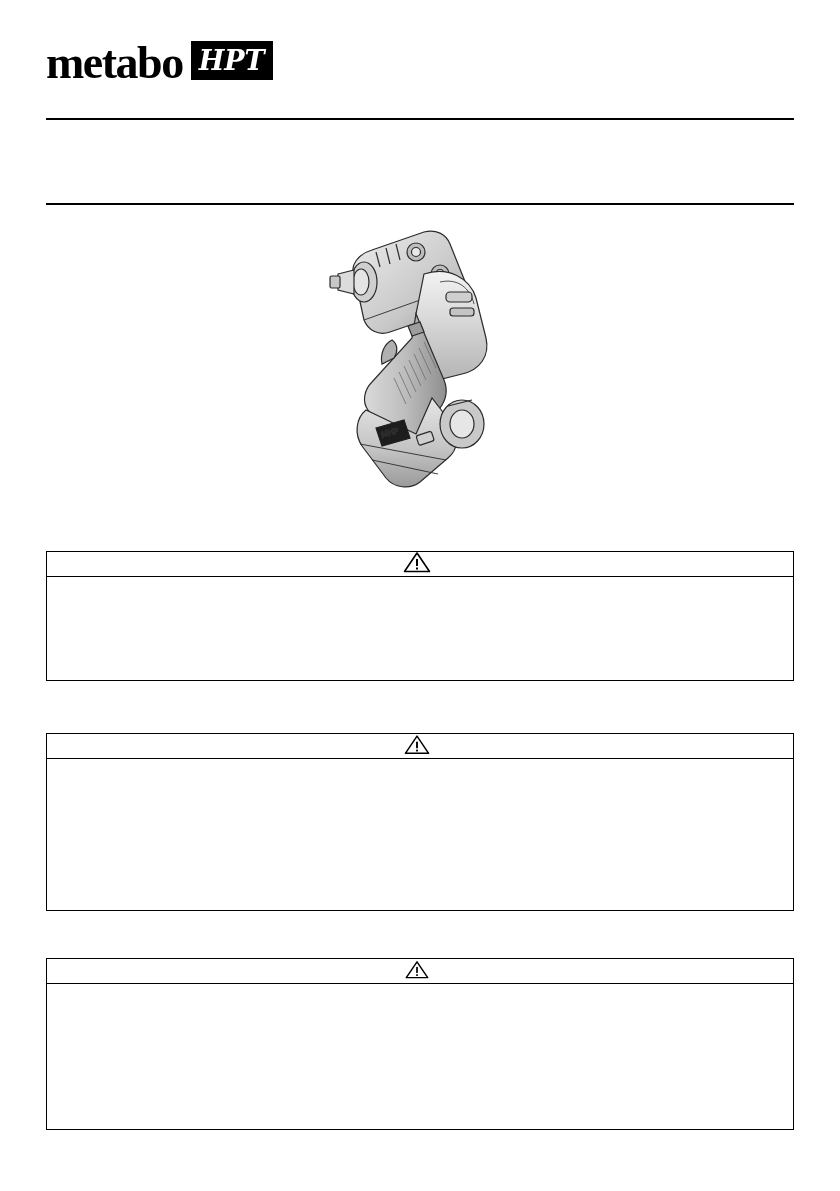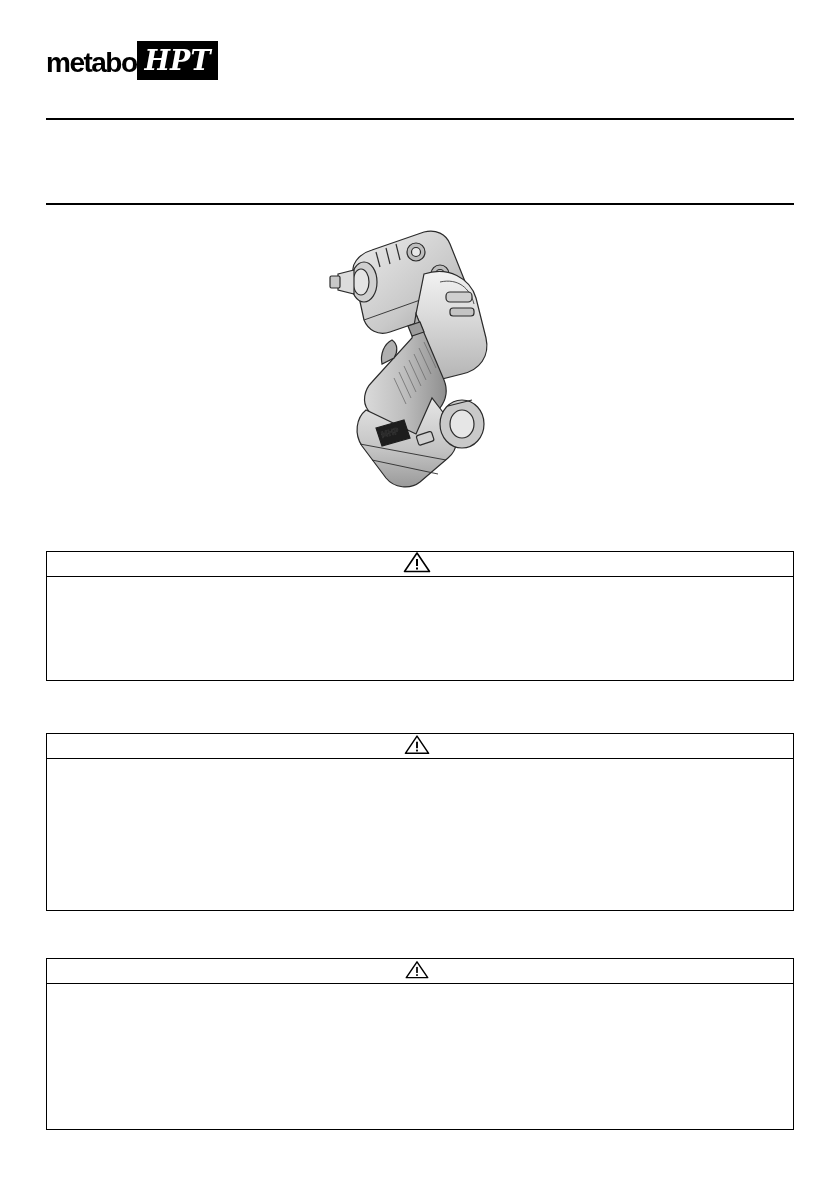--- a/index.html
+++ b/index.html
@@ -24,40 +24,41 @@
 
   
   .logo-area {
     position: absolute;
     left: 46px;
     top: 40px;
     width: 420px;
     height: 50px;
   }
   .logo-word {
-    font-family: Liberation Sans, sans-serif;
+    font-family: Liberation Serif, serif;
     font-weight: bold;
-    font-size: 28px;
+    font-size: 46px;
     letter-spacing: -1.5px;
     line-height: 46px;
     color: #000;
     display: inline-block;
     vertical-align: middle;
   }
   .logo-badge {
     display: inline-block;
     vertical-align: middle;
     background: #000;
     color: #fff;
     font-family: "DejaVu Serif", serif;
     font-style: italic;
     font-weight: bold;
     font-size: 27px;
     line-height: 32px;
     padding: 4px 8px 3px 8px;
+    margin-left: 8px;
     position: relative;
     top: -3px;
     text-align: center;
   }
 
   
   .rule {
     position: absolute;
     left: 46px;
     width: 748px;

